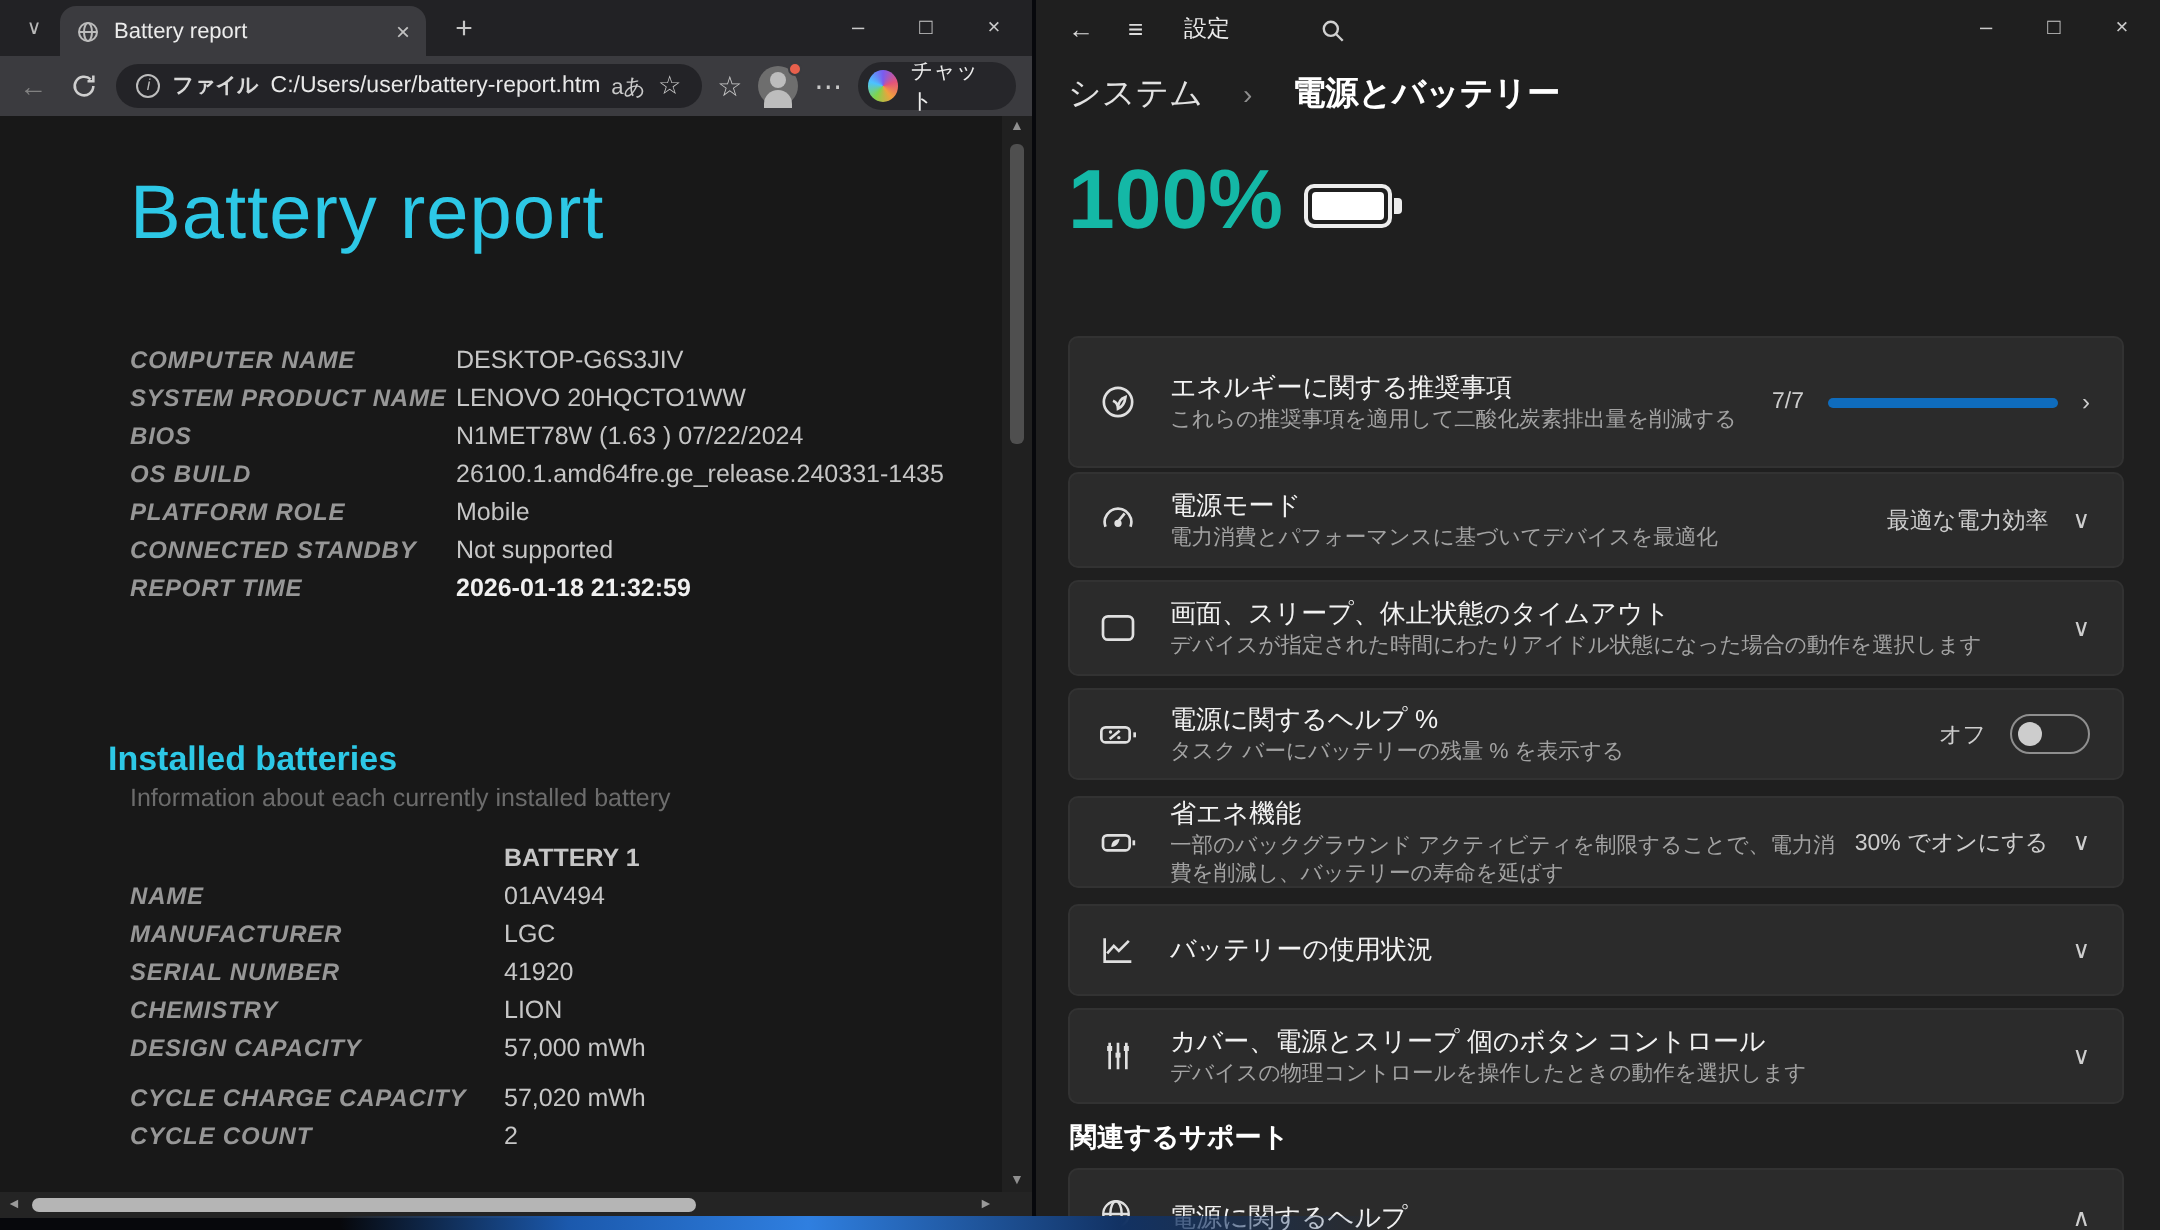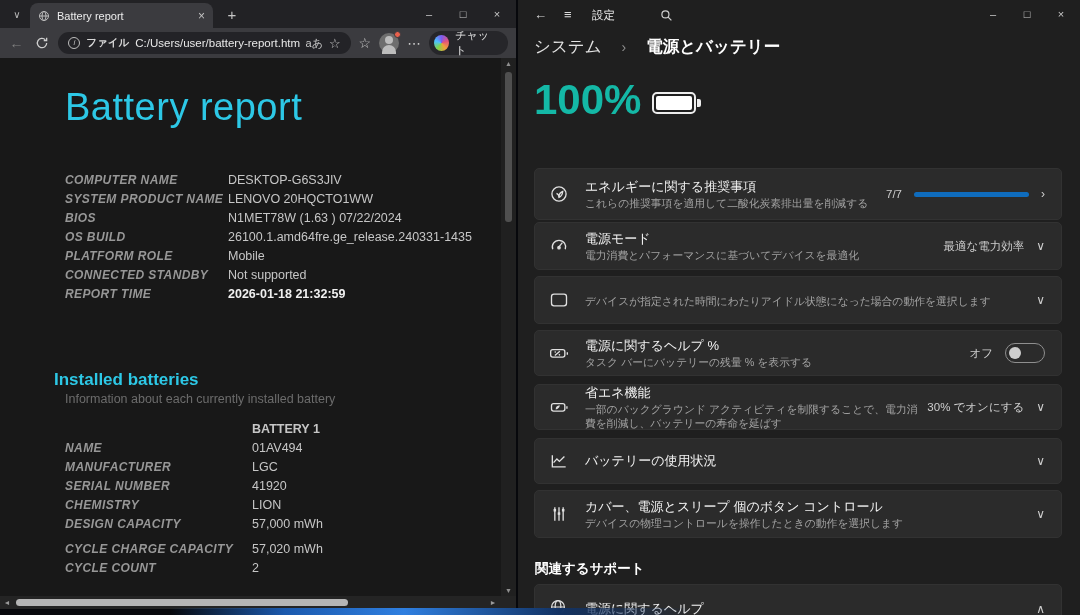--- a/index.html
+++ b/index.html
@@ -98,21 +98,21 @@
   .card .txt { margin-left:14px; flex:1; min-width:0; }
   .card .t { font-size:13px; color:#f2f2f2; line-height:16px; }
   .card .s { font-size:10.8px; color:#a3a3a3; line-height:14px; margin-top:1px; }
   .card .s:empty { display:none; }
   .card .right { display:flex; align-items:center; gap:12px; flex:none; }
   .rtext { font-size:11.5px; color:#cecece; white-space:nowrap; }
   .chev { font-size:12px; color:#cecece; }
   .pbar { width:115px; height:5px; border-radius:3px; background:#0f6cbd; }
   .toggle { width:40px; height:20px; border:1px solid #8f8f8f; border-radius:10px; position:relative; background:transparent; }
   .toggle .knob { position:absolute; left:3px; top:3px; width:12px; height:12px; border-radius:50%; background:#cdcdcd; }
-  .h52{height:52px} .h48{height:48px} .h46{height:46px}
+  .h52{height:66px} .h48{height:48px} .h46{height:46px}
   .mt2{margin-top:2px} .mt6{margin-top:6px} .mt8{margin-top:8px}
 
   .related-heading { position:absolute; left:17px; top:560px; font-size:13.5px; font-weight:700; color:#ffffff; }
   .related-card { position:absolute; left:16px; top:584px; width:528px; height:50px; background:#2b2b2b;
     border:1px solid #323232; border-radius:5px; display:flex; align-items:center; padding:0 16px 0 14px; }
   .related-card .icon { width:22px; color:#e0e0e0; flex:none; }
   .related-card .t { font-size:13px; color:#f2f2f2; margin-left:14px; flex:1; }
 </style>
 </head>
 <body>
@@ -325,20 +325,21 @@
     </div>
 
     <div class="card h48 mt6">
       <span class="icon">
         <svg width="20" height="20" viewBox="0 0 24 24" fill="none" stroke="currentColor" stroke-width="1.6">
           <rect x="3" y="5" width="18" height="14" rx="3"></rect>
             <path d="M14 16a4.5 4.5 0 0 0 4.5-4.5A4.5 4.5 0 0 1 14 16z" fill="currentColor" stroke="none"></path>
         </svg>
       </span>
       <div class="txt">
+        <div class="t">画面、スリープ、休止状態のタイムアウト</div>
         <div class="s">デバイスが指定された時間にわたりアイドル状態になった場合の動作を選択します</div>
       </div>
       <div class="right">
         <span class="chev">∨</span>
       </div>
     </div>
 
     <div class="card h46 mt6">
       <span class="icon">
         <svg width="20" height="20" viewBox="0 0 24 24" fill="none" stroke="currentColor" stroke-width="1.6">

